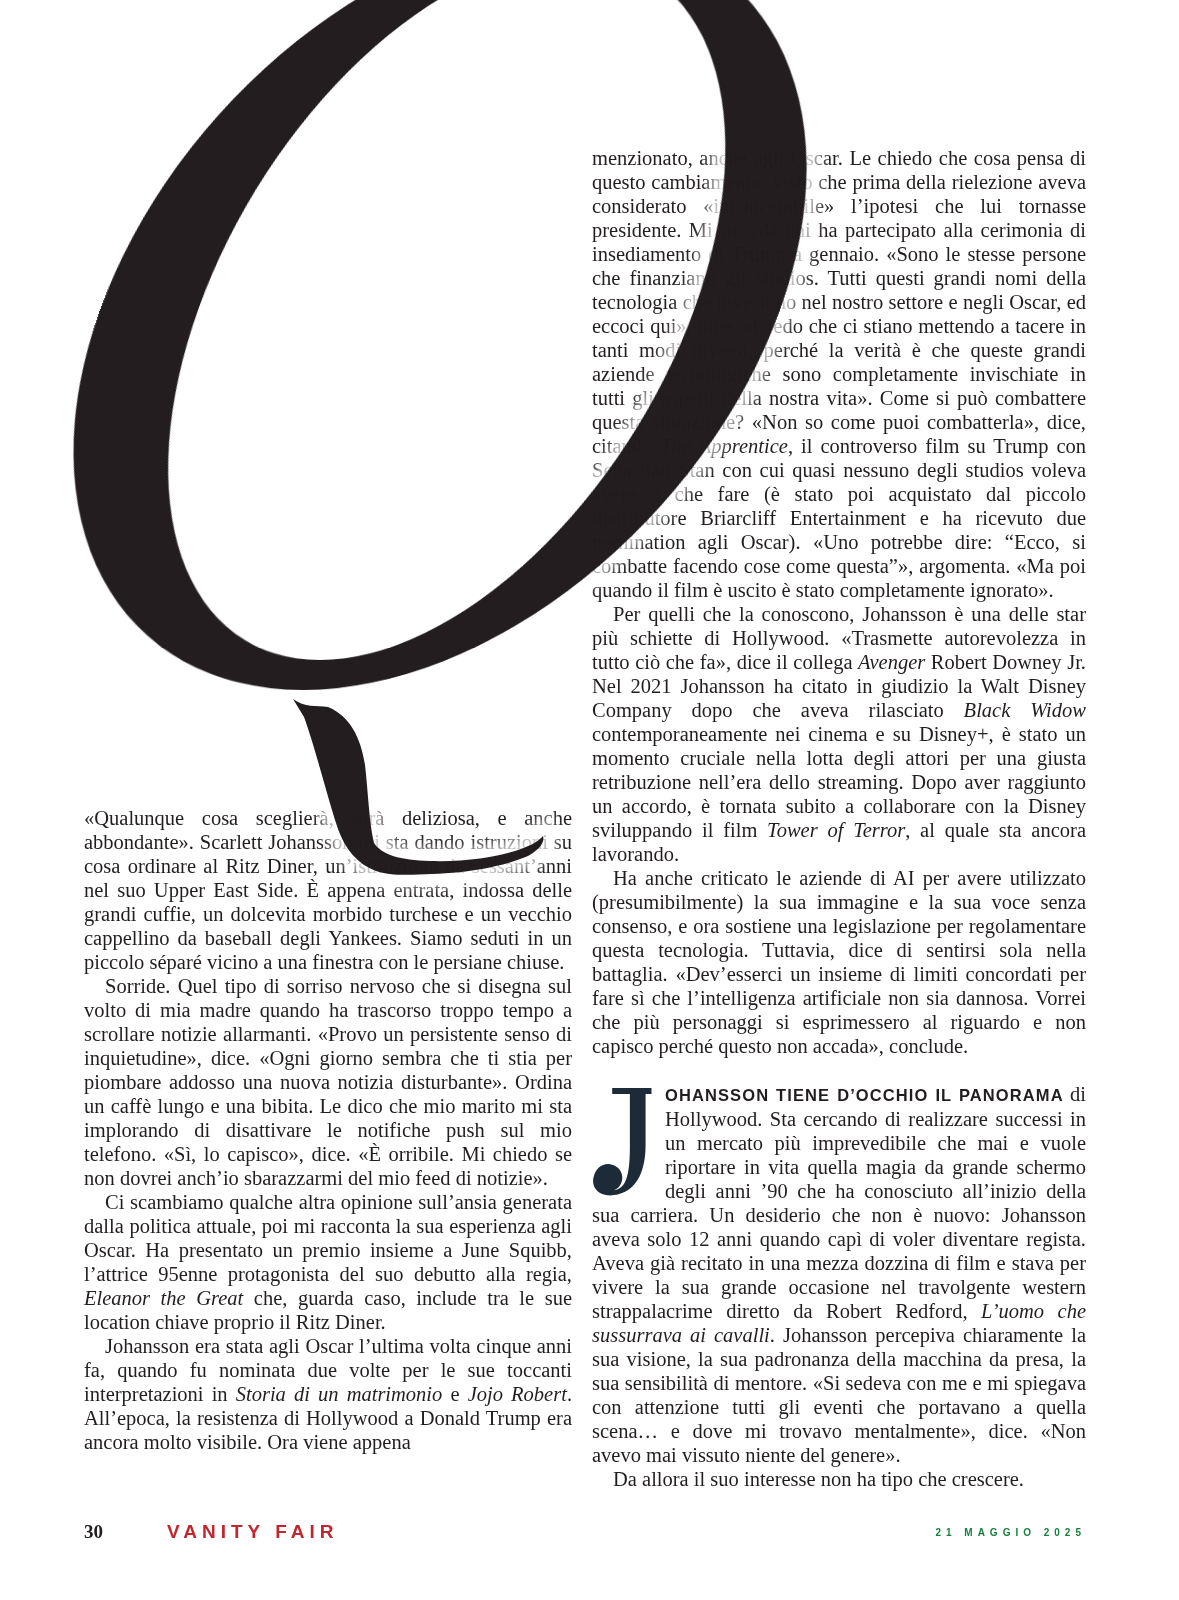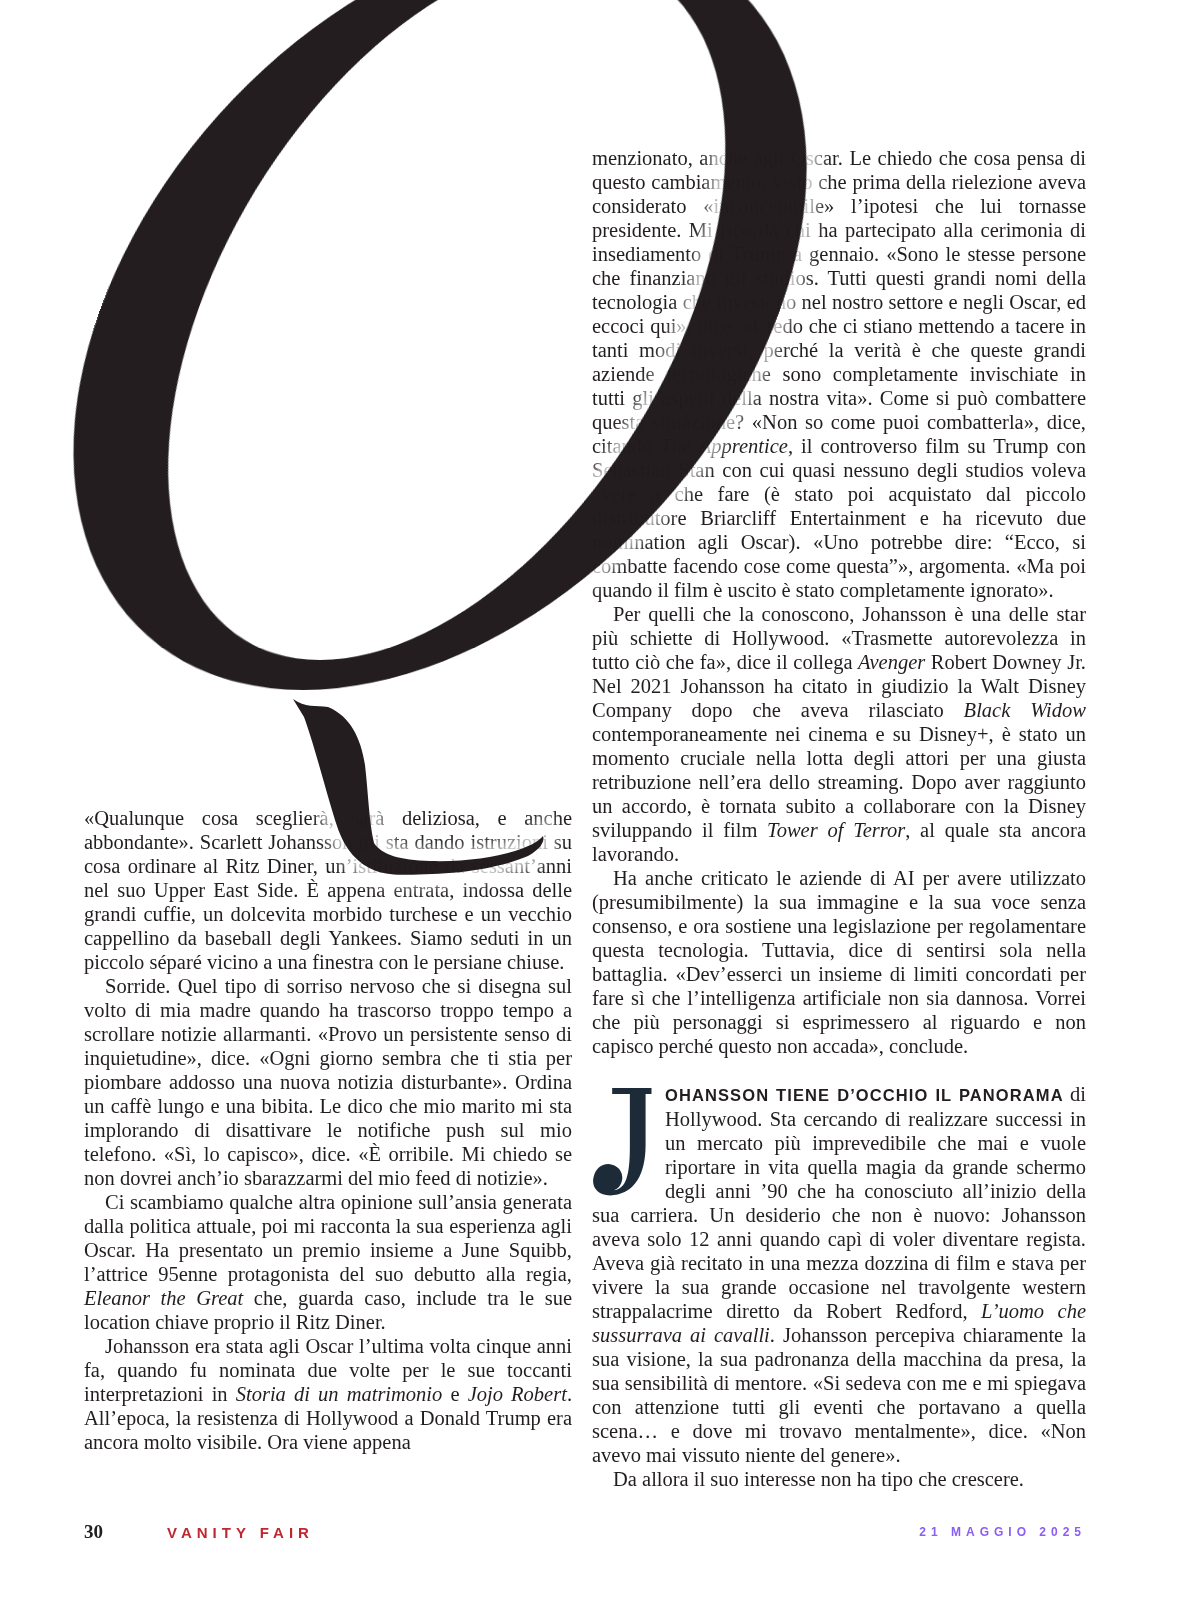--- a/index.html
+++ b/index.html
@@ -16,26 +16,26 @@
   .it{font-style:italic;}
   .lead{font-family:"Liberation Sans",sans-serif;font-weight:bold;font-size:16.5px;letter-spacing:1.1px;}
   .jcap{float:left;margin:6px 13px 0 0;}
   #q-svg{position:absolute;left:0;top:0;z-index:3;pointer-events:none;}
   .footer{
     position:absolute;left:84px;top:1521px;width:1002px;z-index:2;
     display:flex;align-items:center;
   }
   .page-num{font-family:"Liberation Serif",serif;font-weight:bold;font-size:19px;color:#221d1e;}
   .mag-name{
-    font-family:"Liberation Sans",sans-serif;font-weight:bold;font-size:15px;
+    font-family:"Liberation Sans",sans-serif;font-weight:bold;font-size:19px;
     letter-spacing:5px;margin-left:64px;
   }
   .issue-date{
-    font-family:"Liberation Sans",sans-serif;font-weight:bold;font-size:12px;
-    letter-spacing:5px;margin-left:auto;color:#8b5cf6;
+    font-family:"Liberation Sans",sans-serif;font-weight:bold;font-size:10px;
+    letter-spacing:5px;margin-left:auto;color:#15803d;
   }
 </style>
 </head>
 <body>
 
 <svg id="q-svg" width="1179" height="950" viewBox="0 0 1179 950" aria-hidden="true">
   <defs>
     <path id="qring" fill-rule="evenodd" d="M 780 310 A 340 380 0 1 0 100 310 A 340 380 0 1 0 780 310 Z
          M 694 308 A 248 352 0 1 0 198 308 A 248 352 0 1 0 694 308 Z"></path>
     <path id="qtail" d="M 293 699

